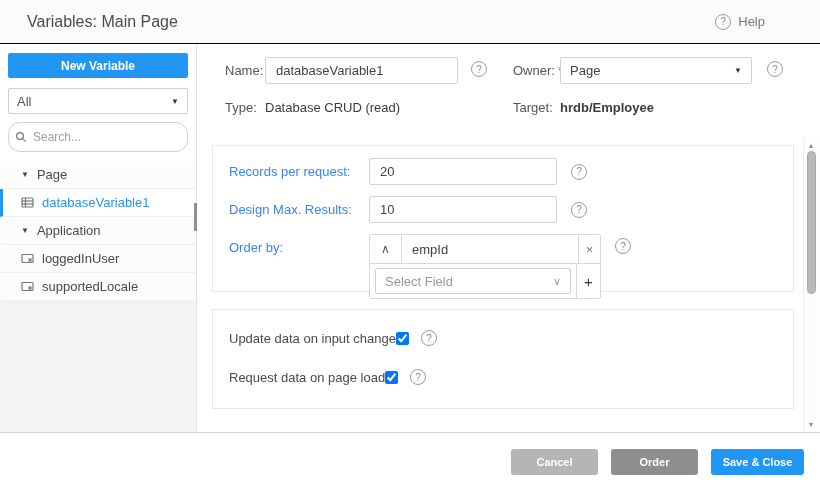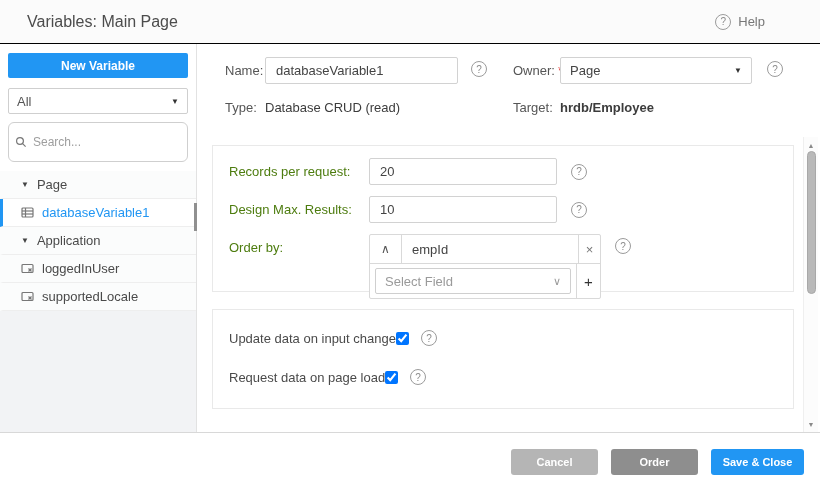--- a/index.html
+++ b/index.html
@@ -34,21 +34,21 @@
   .btn-newvar {
     margin:9px 8px 0 8px; height:25px; background:#2196f3; color:#fff; border:none;
     font-weight:bold; font-size:12px; border-radius:2px; cursor:pointer; font-family:inherit;
   }
   .sb-select {
     margin:10px 8px 0 8px; height:26px; border:1px solid #cfcfcf; border-radius:2px; background:#fff;
     display:flex; align-items:center; justify-content:space-between; padding:0 8px; cursor:pointer; color:#555;
   }
   .caret { font-size:8px; color:#333; }
   .sb-search {
-    margin:8px 8px 0 8px; height:40px; border:1px solid #cfcfcf; border-radius:6px; background:#fff;
+    margin:8px 8px 0 8px; height:30px; border:1px solid #cfcfcf; border-radius:12px; background:#fff;
     display:flex; align-items:center; padding:0 6px; gap:5px;
   }
   .sb-search input {
     border:none; outline:none; flex:1; font-size:12px; color:#555; font-family:inherit; background:transparent; min-width:0;
   }
   .sb-search input::placeholder { color:#9e9e9e; }
   .tree { margin-top:9px; }
   .tree-row {
     height:28px; display:flex; align-items:center; gap:8px; padding-left:18px;
     border-bottom:1px solid #eeeeee; border-left:3px solid transparent; background:#fbfcfc; cursor:pointer;
@@ -96,21 +96,21 @@
   
   .content { flex:1; background:#fff; position:relative; overflow:hidden; }
   .panel {
     position:absolute; left:15px; width:582px; background:#fff; border:1px solid #e9e9e9;
     padding:12px 16px;
   }
   .panel1 { top:8px; height:147px; }
   .panel2 { top:172px; height:100px; }
   .frow { display:flex; align-items:center; margin-bottom:11px; }
   .frow.top { align-items:flex-start; margin-bottom:0; }
-  .frow .lbl { width:140px; color:#4d7c0f; line-height:27px; flex:0 0 140px; }
+  .frow .lbl { width:140px; color:#3b82f6; line-height:27px; flex:0 0 140px; }
   .frow .inp { width:188px; flex:0 0 188px; }
   .help-ml { margin-left:14px; cursor:pointer; }
 
   
   .orderby { width:232px; border:1px solid #d9d9d9; border-radius:2px; background:#fff; }
   .ob-row1 { height:28px; display:flex; align-items:stretch; }
   .ob-dir { width:32px; flex:0 0 32px; border-right:1px solid #d9d9d9; display:flex; align-items:center; justify-content:center; color:#555; cursor:pointer; font-size:12px; }
   .ob-field { flex:1; border:none; outline:none; padding:0 10px; font-size:13px; color:#444; font-family:inherit; min-width:0; }
   .ob-x { width:22px; flex:0 0 22px; border-left:1px solid #d9d9d9; display:flex; align-items:center; justify-content:center; color:#777; cursor:pointer; font-size:13px; }
   .ob-row2 { border-top:1px solid #d9d9d9; display:flex; align-items:stretch; }

